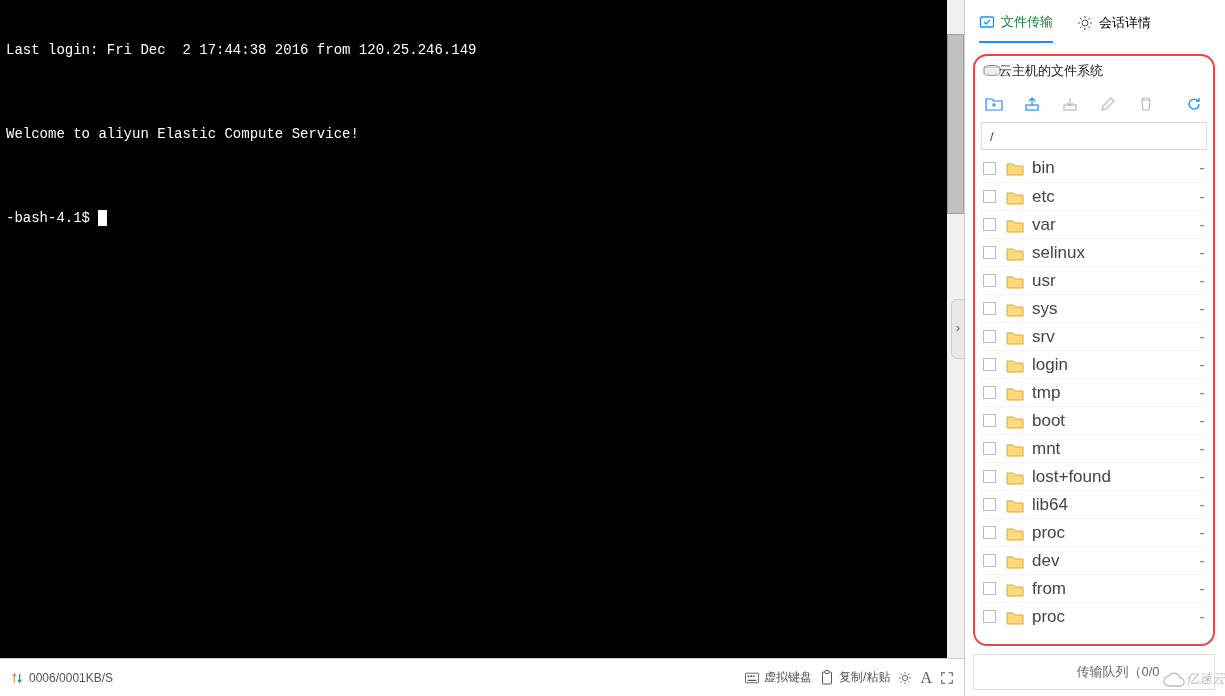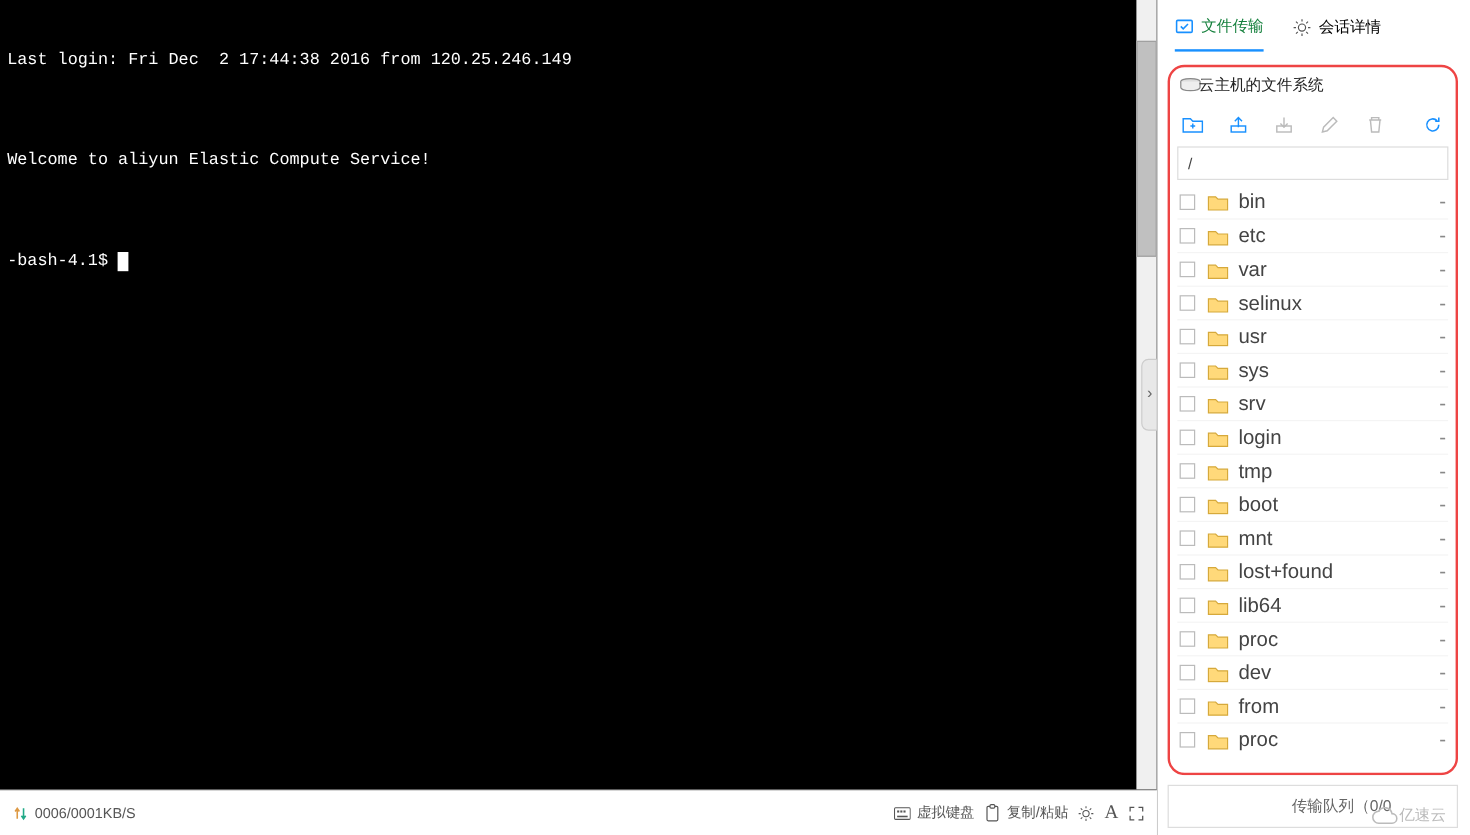--- a/index.html
+++ b/index.html
@@ -193,27 +193,28 @@
       border: 1px solid #ddd;
       display: flex;
       align-items: center;
       justify-content: center;
       color: #666;
       font-size: 13px;
       padding-left: 48px;
     }
     .watermark {
       position: absolute;
-      right: 20px;
+      right: 0;
       bottom: 8px;
       display: flex;
       align-items: center;
       gap: 4px;
       color: #bbb;
       font-size: 13px;
+      font-style: italic;
     }
     .watermark .cloud { width:20px; height:14px; }
   </style>
 </head>
 <body>
 
 <div class="left-pane">
   <div class="terminal">
     <span class="line">Last login: Fri Dec  2 17:44:38 2016 from 120.25.246.149</span>
     <span class="line"></span>

